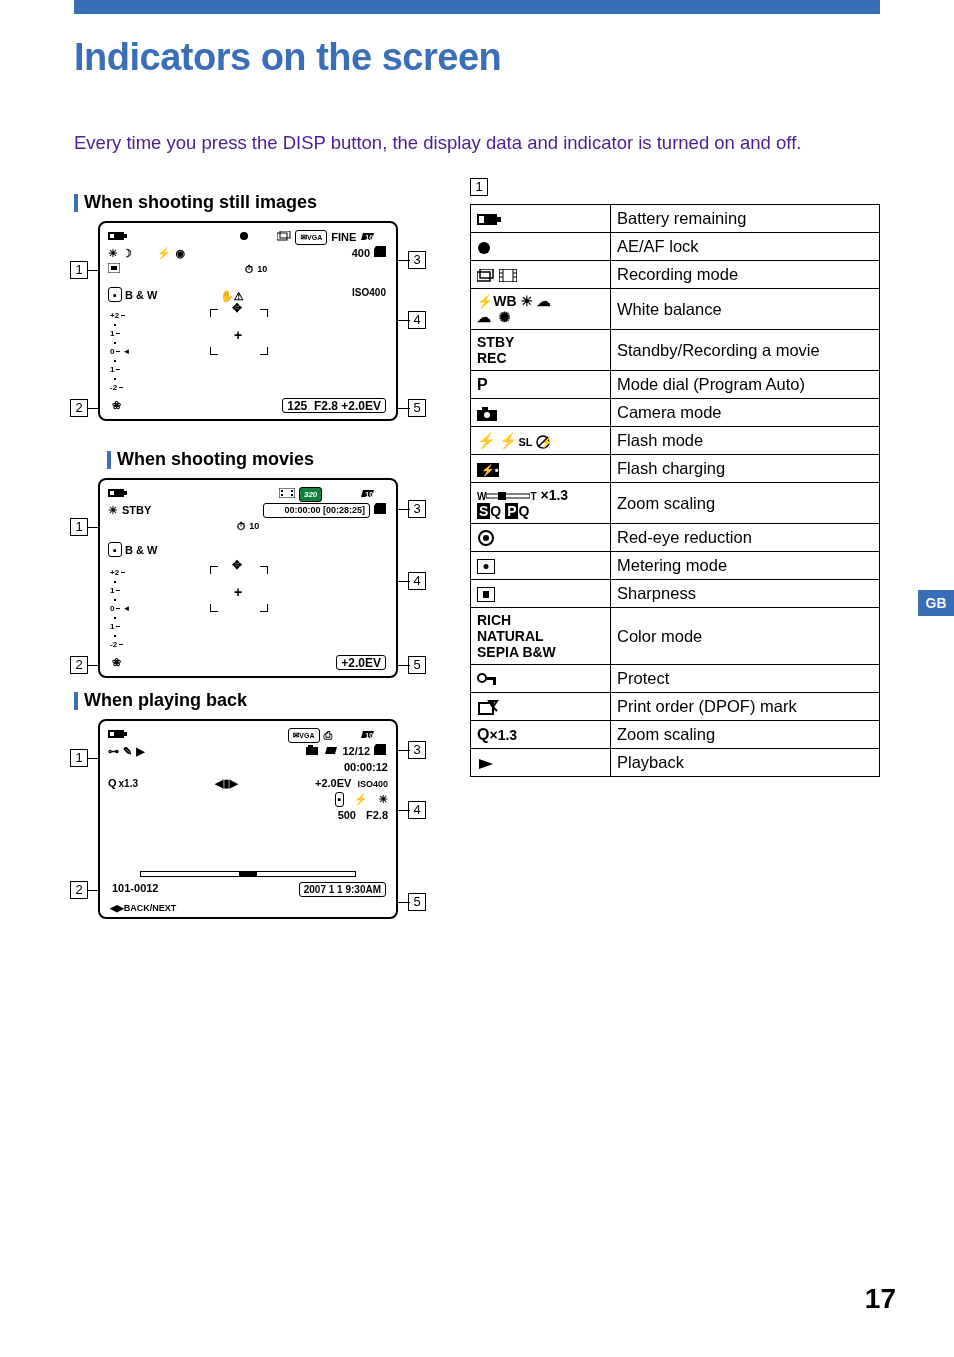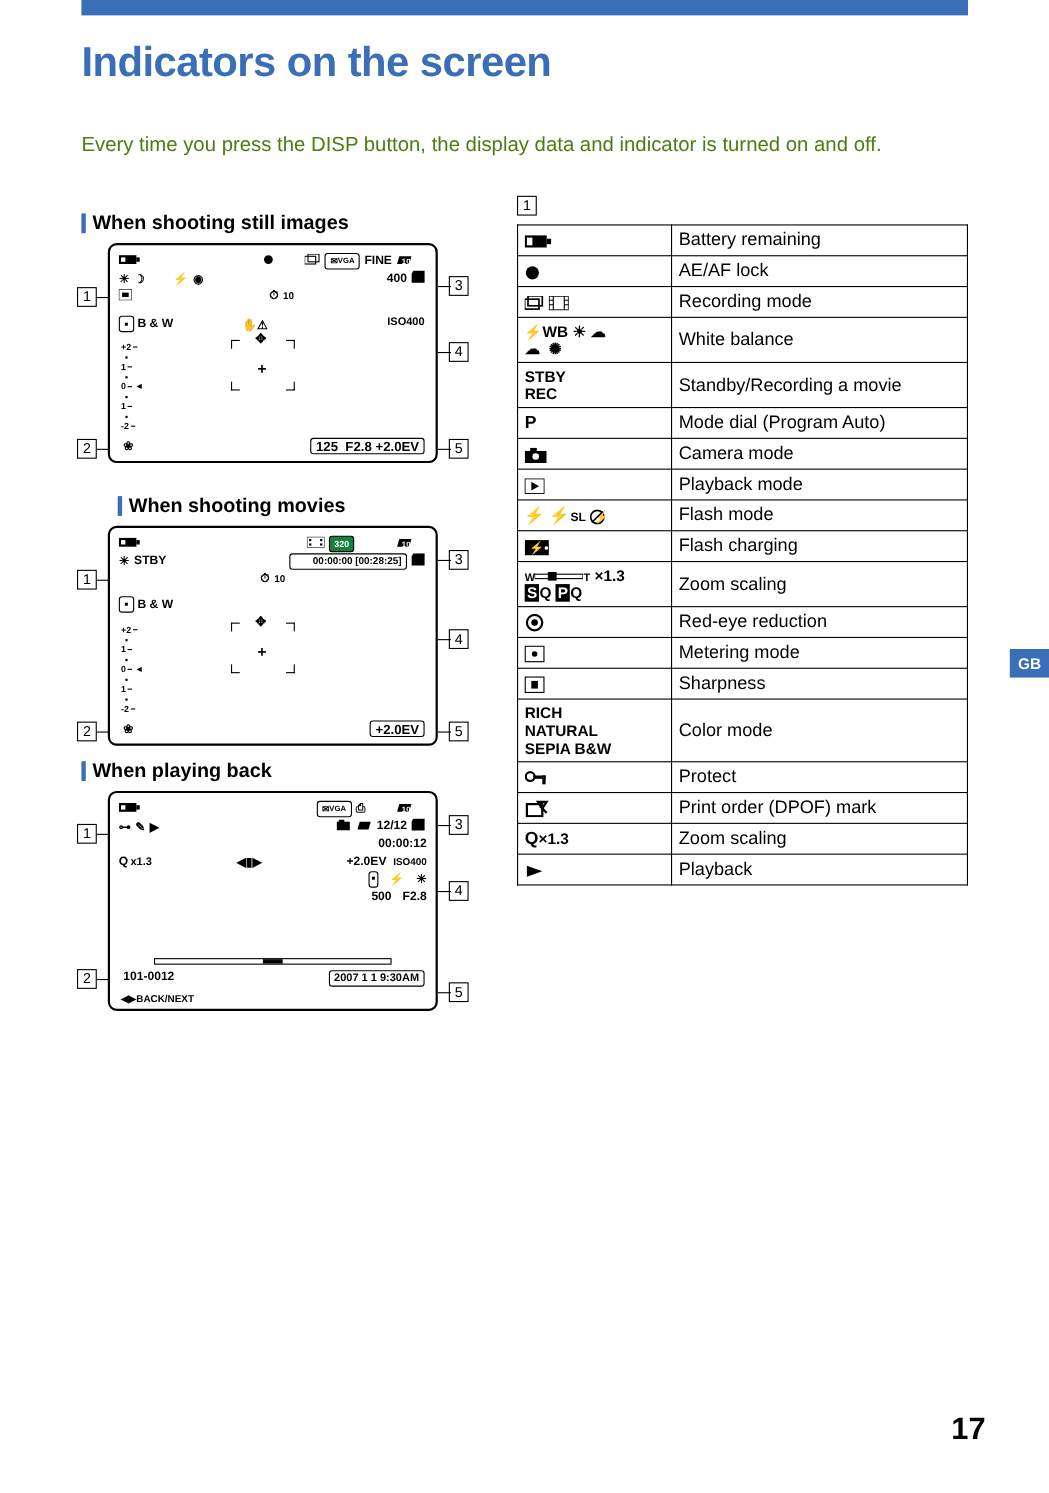--- a/index.html
+++ b/index.html
@@ -20,23 +20,23 @@
     position: absolute;
     top: 36px; left: 74px;
     font-family: Arial, sans-serif;
     font-weight: 800;
     font-size: 38px;
     color: #3a6fb7;
     letter-spacing: -0.5px;
   }
   .intro {
     position: absolute;
-    top: 120px; left: 74px;
+    top: 132px; left: 74px;
     font-size: 18.5px;
-    color: #4d7c0f;
+    color: #4c1d95;
   }
   .colLeft {
     position: absolute;
     top: 178px; left: 74px;
     width: 380px;
   }
   .secHead {
     display: flex;
     align-items: center;
     gap: 6px;
@@ -348,21 +348,21 @@
               <rect x="2" y="3" width="4" height="4" fill="#fff"></rect>
             </svg></span>
         <span style="flex:1"></span>
         <span class="ic"><svg width="16" height="10">
               <rect x="0" y="0" width="16" height="10" fill="none" stroke="#000"></rect>
               <rect x="2" y="2" width="2" height="2" fill="#000"></rect>
               <rect x="2" y="6" width="2" height="2" fill="#000"></rect>
               <rect x="12" y="2" width="2" height="2" fill="#000"></rect>
               <rect x="12" y="6" width="2" height="2" fill="#000"></rect>
             </svg></span>
-        <span class="box" style="background:#15803d;color:#fff;font-size:8px;">320</span>
+        <span class="box" style="background:#15803d;color:#fff;font-size:8px;font-style:italic;">320</span>
         <span style="width:30px"></span>
         <span class="ic"><svg width="16" height="10">
               <path d="M1 9 L3 2 L14 2 L12 9 Z" fill="#000"></path>
             </svg><span style="font-size:7px;position:relative;left:-11px;top:-1px;color:#fff">101</span></span>
       </div>
       <div class="row">
         <span class="ic">☀</span>
         <span>STBY</span>
         <span style="flex:1"></span>
         <span class="box" style="font-size:9px;padding-left:20px;">
@@ -571,27 +571,20 @@
         </tr>
         <tr>
           <td class="iconcell"><svg width="20" height="14">
               <rect x="0" y="3" width="20" height="11" fill="#000"></rect>
               <rect x="5" y="0" width="6" height="4" fill="#000"></rect>
               <circle cx="10" cy="8" r="3" fill="#fff"></circle>
             </svg></td>
           <td>Camera mode</td>
         </tr>
         <tr>
-          <td class="iconcell"><svg width="18" height="14">
-              <rect x="0" y="0" width="18" height="14" fill="none" stroke="#000" stroke-width="1.5"></rect>
-              <polygon points="6,3 6,11 13,7" fill="#000"></polygon>
-            </svg></td>
-          <td>Playback mode</td>
-        </tr>
-        <tr>
           <td class="iconcell"><span style="font-size:15px">⚡&nbsp;⚡</span><span class="txt" style="font-size:11px">SL</span>&nbsp;<svg width="14" height="14">
               <circle cx="7" cy="7" r="6" fill="none" stroke="#000" stroke-width="1.5"></circle>
               <text x="4" y="11" font-size="11" font-weight="bold">⚡</text>
               <line x1="2" y1="12" x2="12" y2="2" stroke="#000" stroke-width="1.5"></line>
             </svg></td>
           <td>Flash mode</td>
         </tr>
         <tr>
           <td class="iconcell"><svg width="22" height="14">
               <rect x="0" y="0" width="22" height="14" fill="#000"></rect>

